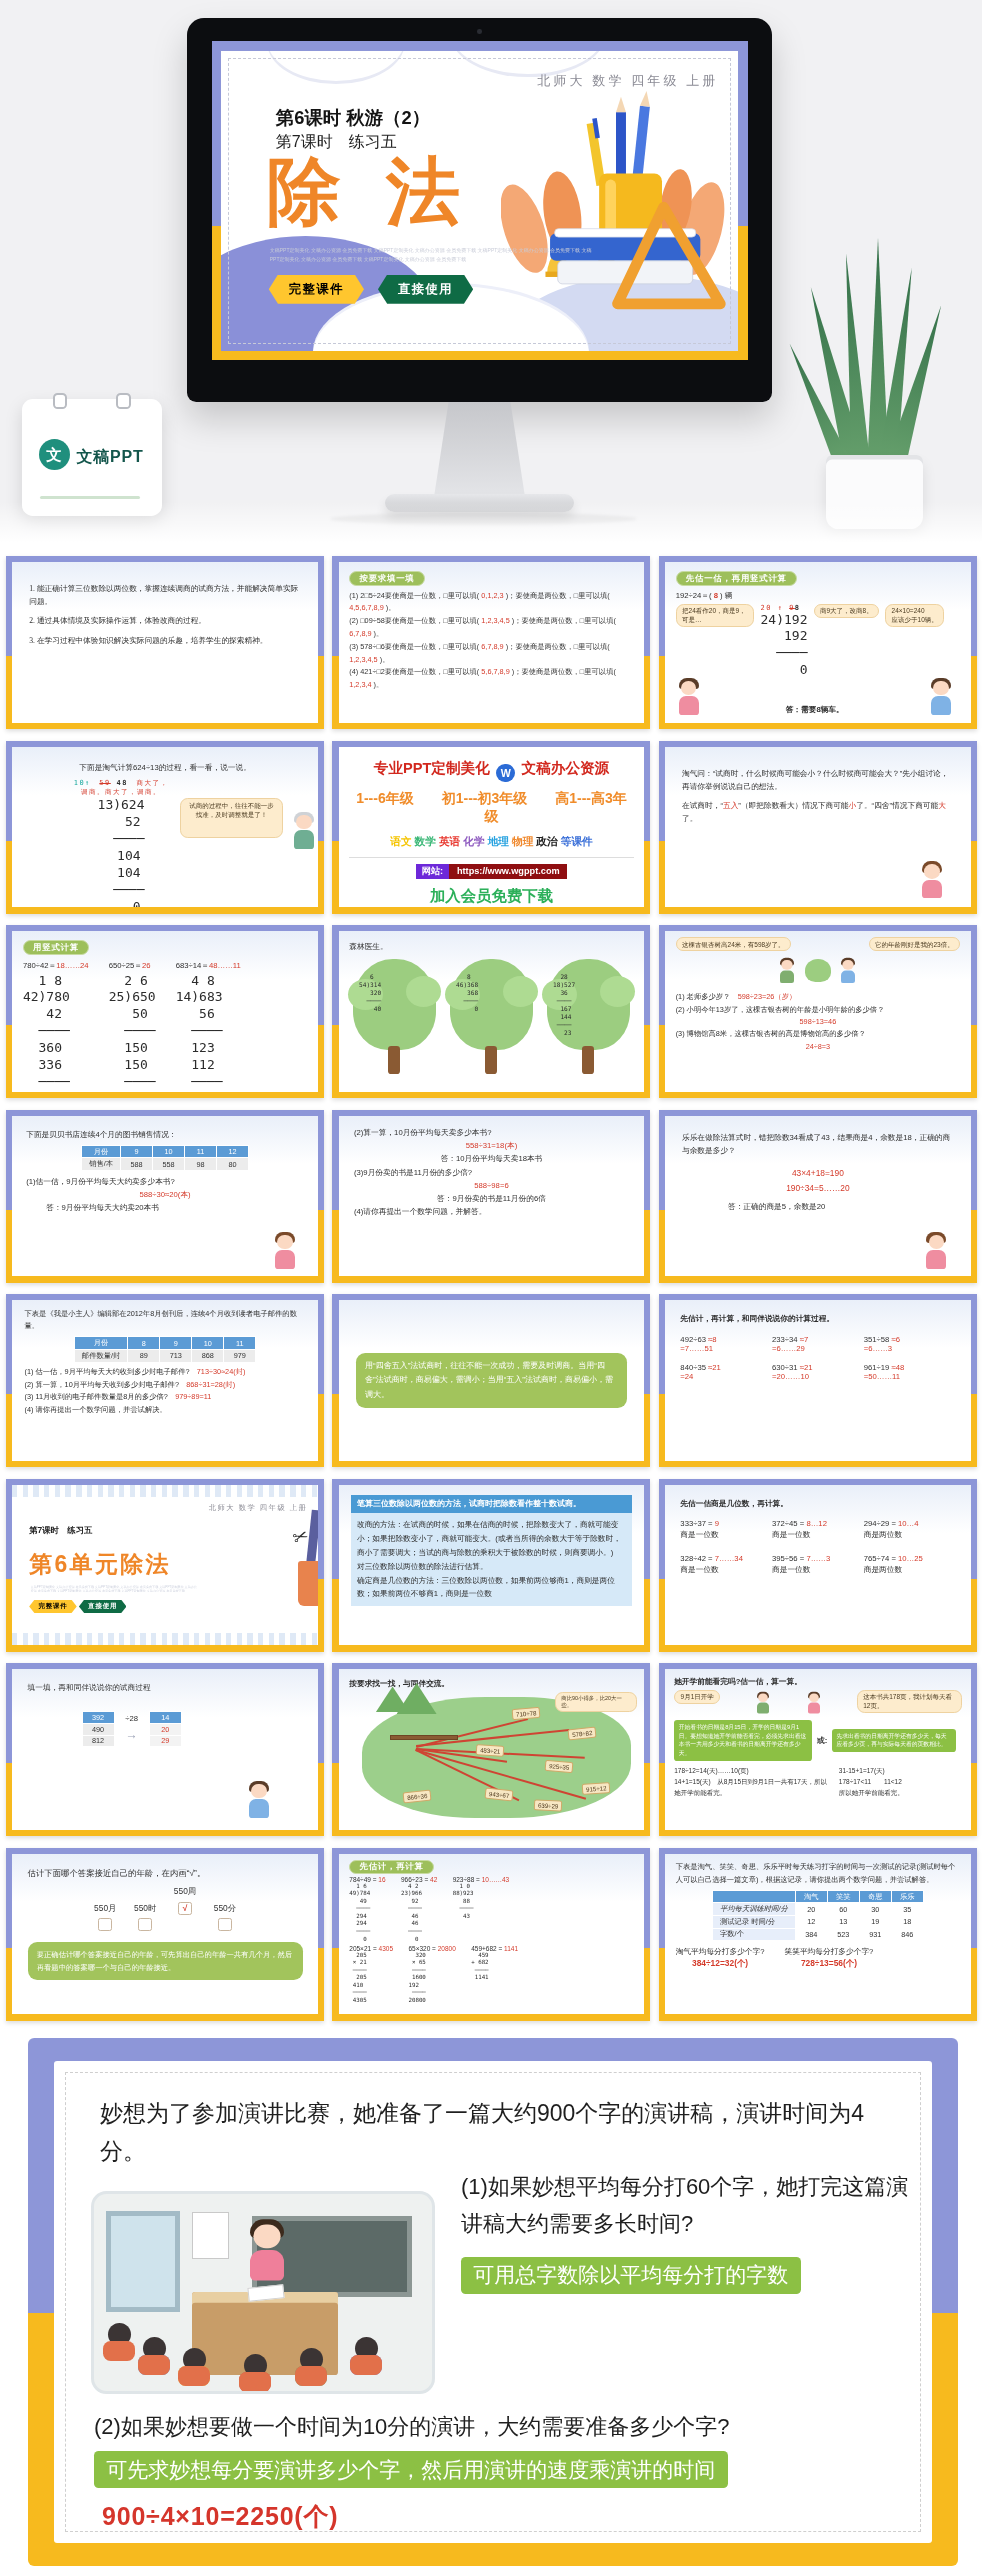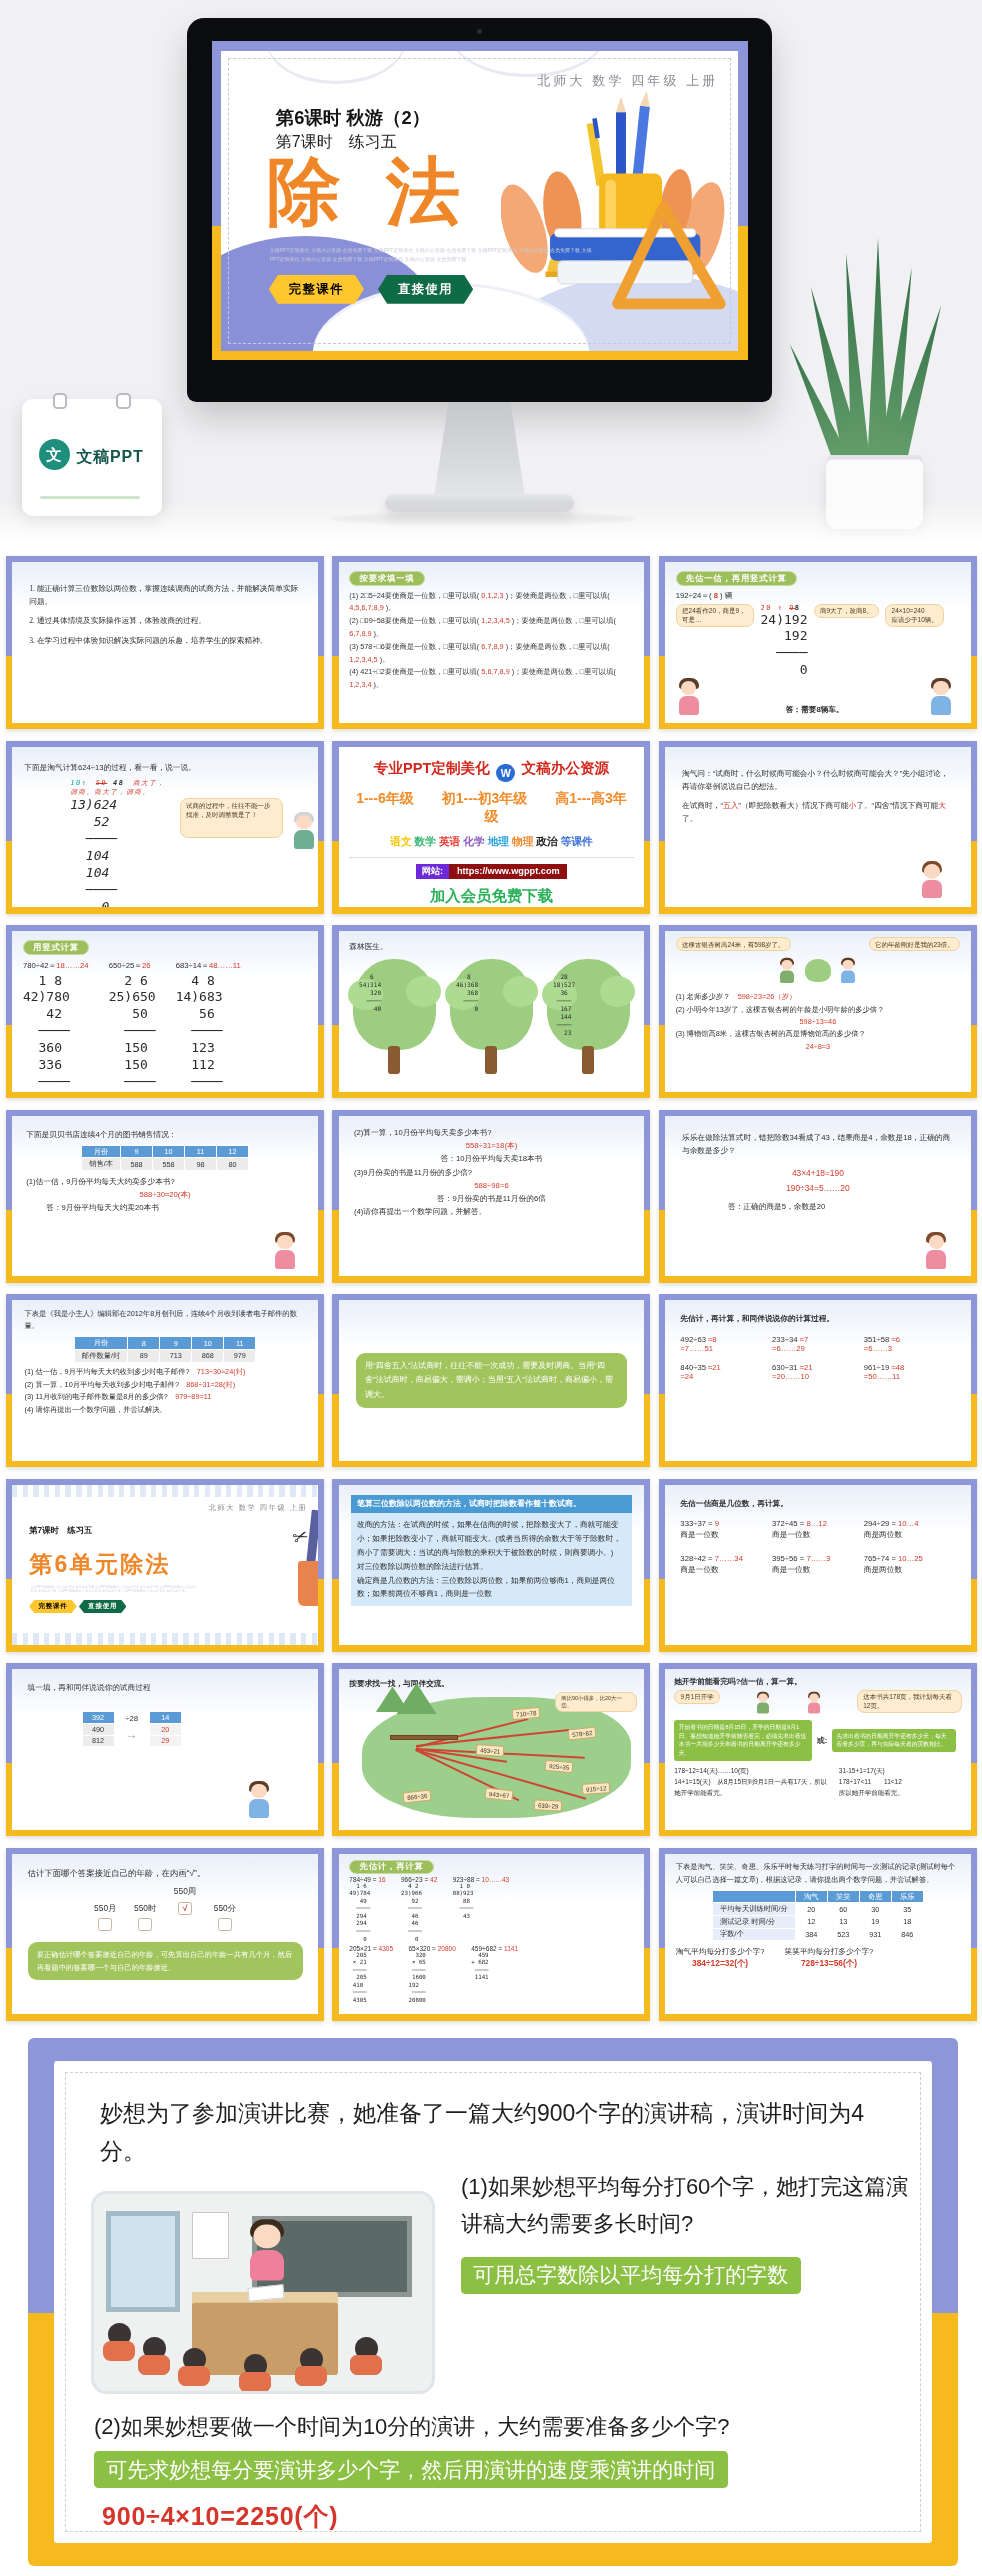--- a/index.html
+++ b/index.html
@@ -249,24 +249,24 @@
         <div class="kid blue">
               <div class="hr"></div>
               <div class="hd"></div>
               <div class="bd"></div>
             </div>
       </div>
     </div>
       </div>
 
     <div class="th">
-        <div class="sl" style="padding:14px 12px;">
+        <div class="sl" style="padding:14px 12px;text-align:center;">
       <div class="t">下面是淘气计算624÷13的过程，看一看，说一说。</div>
       <div style="display:flex;gap:7.7px;margin-top:4.6px;">
-        <div style="margin-left:46px;font-style:italic;">
+        <div style="margin-left:46px;">
           <div class="dvq"><span class="teal">10</span><span class="teal">↑</span>　<span class="st red">59</span> <span class="b">48</span>　<span class="red" style="font-size:6.5px;">商大了，调商。</span><span class="red" style="font-size:6.5px;">商大了，调商。</span></div>
           <div class="pre">13)624
    52
   ────
   104
   104
   ────
     0</div>
         </div>
         <span class="bub" style="max-width:92px;height:35px;margin-top:20px;">试商的过程中，往往不能一步找准，及时调整就是了！</span>
@@ -755,21 +755,21 @@
       <table class="tb">
         <tbody>
               <tr>
                 <td></td>
                 <td>淘气</td>
                 <td>笑笑</td>
                 <td>奇思</td>
                 <td>乐乐</td>
               </tr>
         <tr>
-                <td style="background:#e7eefa;text-align:center;">平均每天训练时间/分</td>
+                <td style="background:#e7eefa;text-align:center;font-style:italic;">平均每天训练时间/分</td>
                 <td style="background:#fff;">20</td>
                 <td style="background:#fff;">60</td>
                 <td style="background:#fff;">30</td>
                 <td style="background:#fff;">35</td>
               </tr>
         <tr>
                 <td style="background:#e7eefa;text-align:left;">测试记录 时间/分</td>
                 <td style="background:#fff;">12</td>
                 <td style="background:#fff;">13</td>
                 <td style="background:#fff;">19</td>

